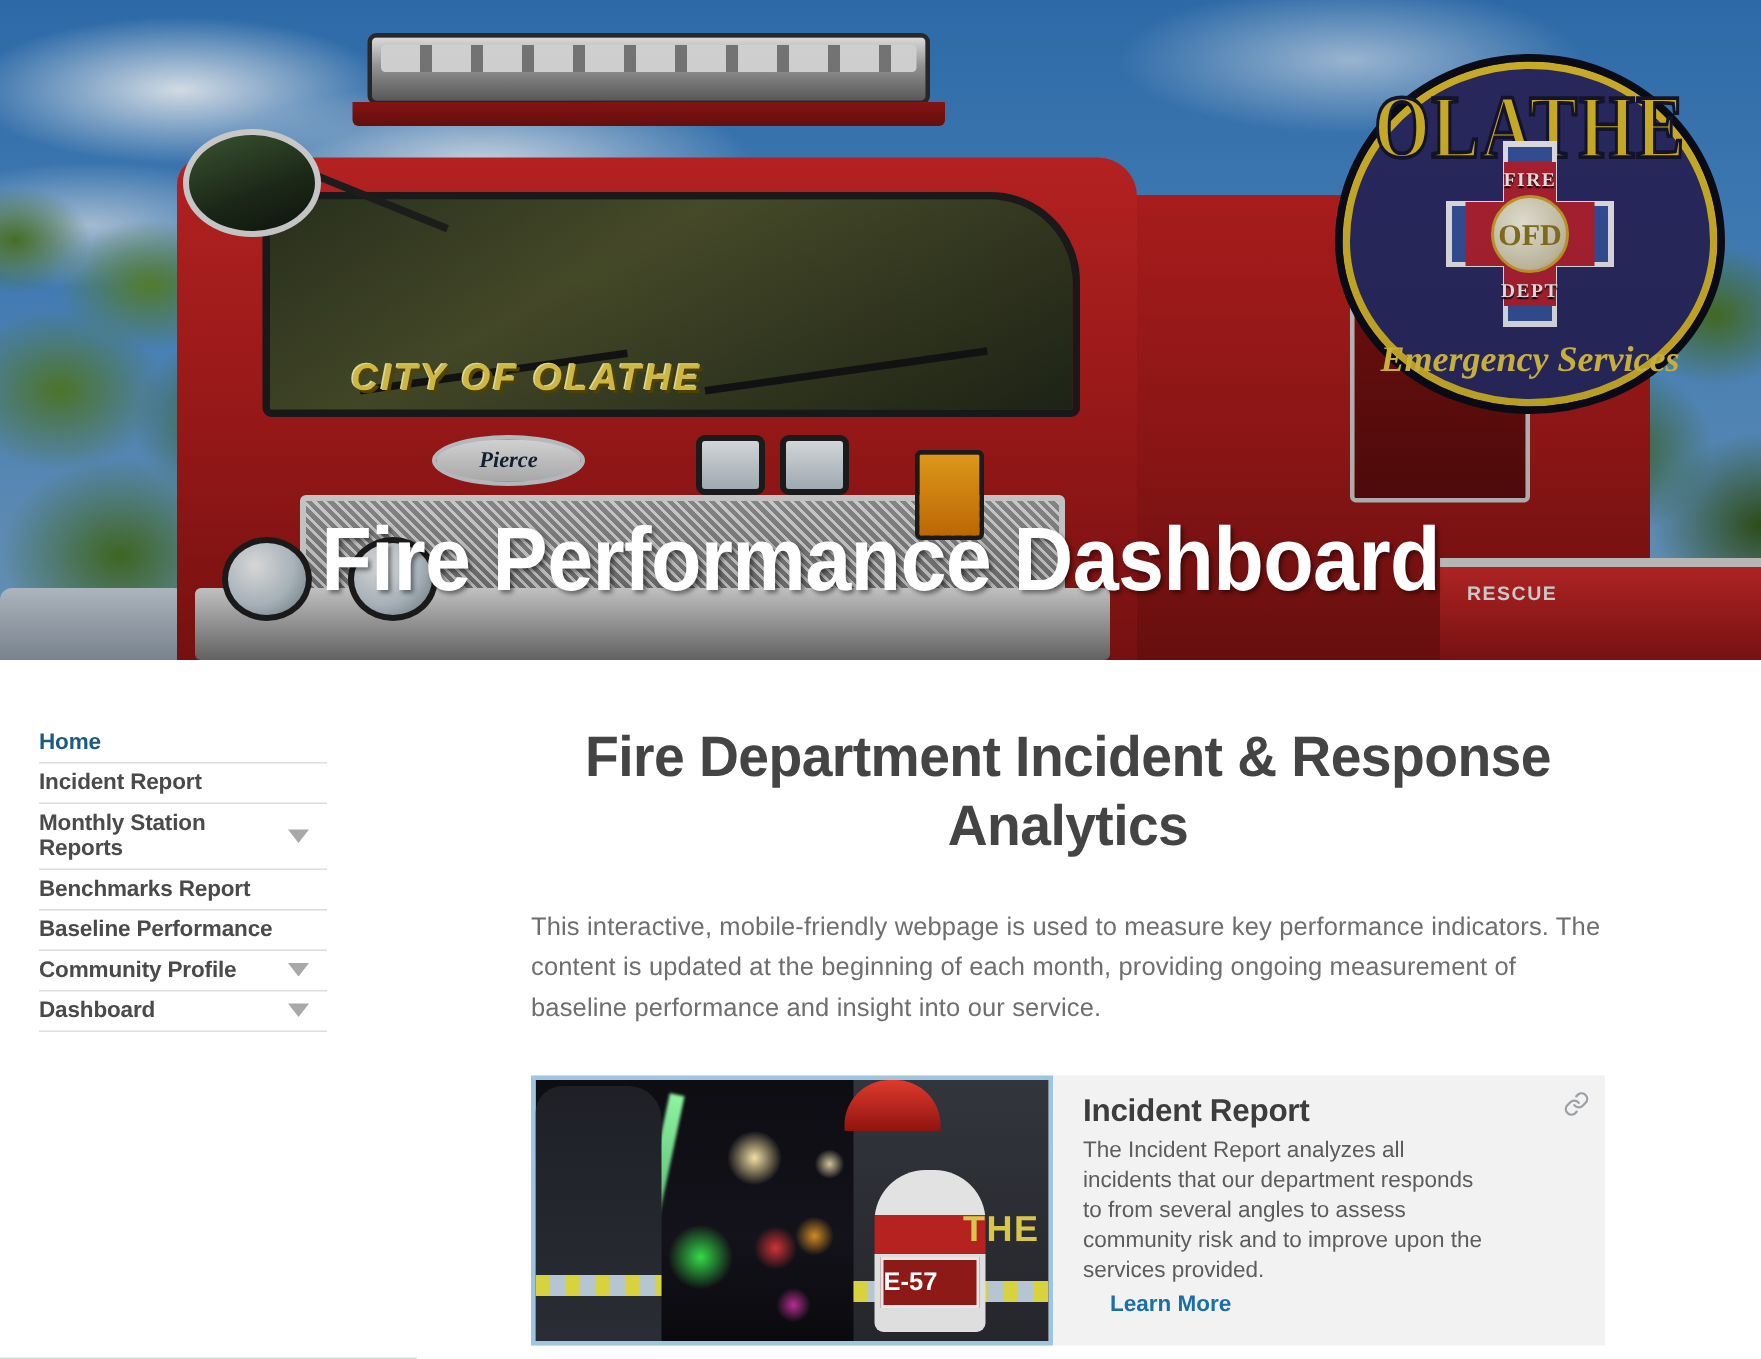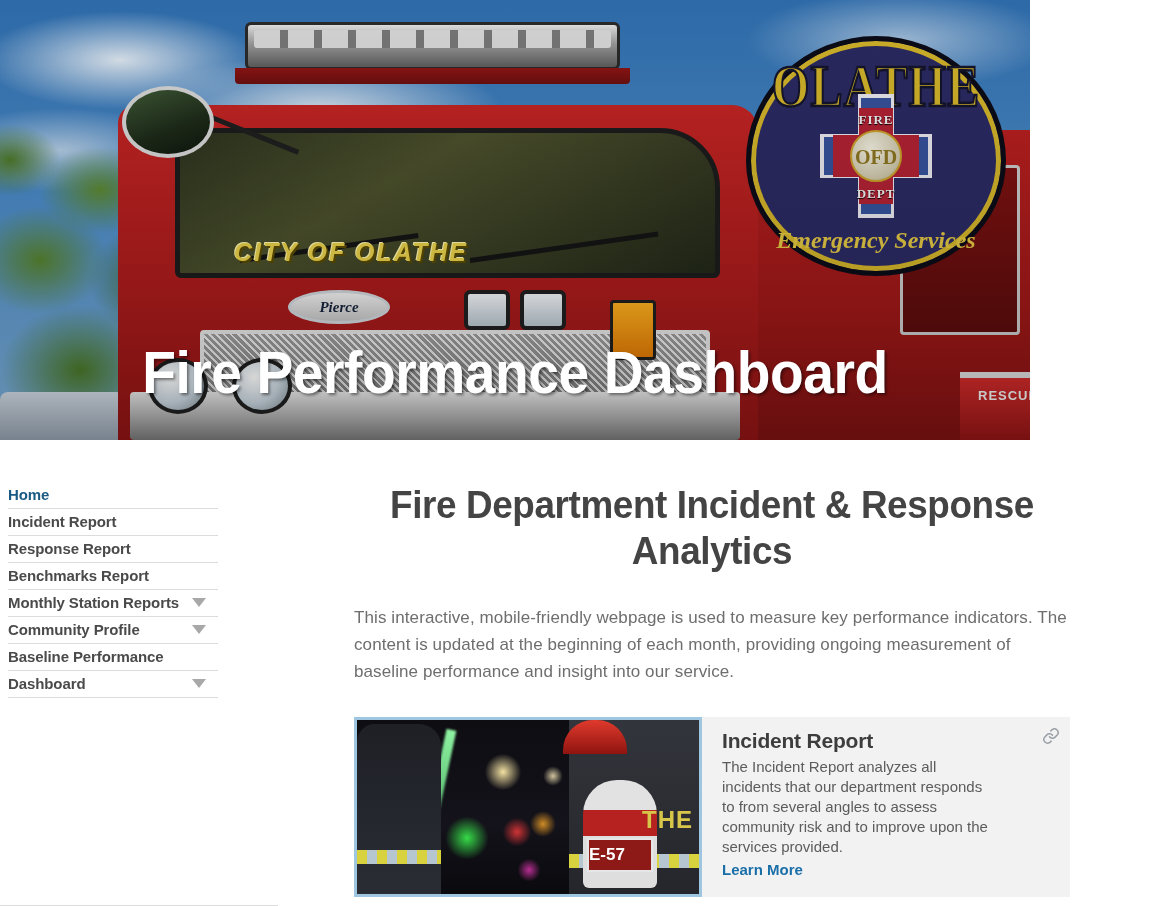--- a/index.html
+++ b/index.html
@@ -8,21 +8,21 @@
     margin: 0; padding: 0;
     width: 1174px; height: 906px;
     overflow: hidden;
     background: #ffffff;
     font-family: "Liberation Sans", sans-serif;
   }
 
   
   .hero {
     position: relative;
-    width: 1030px;
+    width: 1174px;
     height: 440px;
     overflow: hidden;
     background: #404040;
   }
   .hero-photo { position: absolute; inset: 0; overflow: hidden; }
 
   
   .sky {
     position: absolute; left: 0; top: 0; width: 1174px; height: 440px;
     background:
@@ -257,21 +257,21 @@
   
   .page {
     display: flex;
     width: 1174px;
     padding-top: 42px;
     align-items: flex-start;
   }
   .sidebar {
     width: 218px;
     flex: 0 0 218px;
-    padding-left: 8px;
+    padding-left: 26px;
   }
   .nav-item {
     display: flex;
     align-items: center;
     justify-content: space-between;
     border-bottom: 1px solid #dcdcdc;
     padding: 4px 12px 5px 0;
     font-size: 15px;
     font-weight: bold;
     color: #4a4a4a;
@@ -399,20 +399,21 @@
     font-size: 15px;
     line-height: 20px;
     color: #5c5c5c;
   }
   .learn-more {
     font-size: 15px;
     font-weight: bold;
     color: #1a6fa8;
     text-decoration: none;
     cursor: pointer;
+    margin-left: 18px;
   }
   .link-icon {
     position: absolute;
     top: 10px; right: 10px;
     width: 18px; height: 18px;
     color: #9aa0a6;
     cursor: pointer;
   }
   .bottom-rule {
     position: absolute;
@@ -475,35 +476,32 @@
 <div class="page">
 
   <nav class="sidebar">
     <div class="nav-item active">
       <span>Home</span>
     </div>
     <div class="nav-item">
       <span>Incident Report</span>
     </div>
     <div class="nav-item">
-      <span>Response Report</span>
+      <span>Monthly Station Reports</span>
+      <span class="caret"></span>
     </div>
     <div class="nav-item">
       <span>Benchmarks Report</span>
     </div>
     <div class="nav-item">
-      <span>Monthly Station Reports</span>
-      <span class="caret"></span>
+      <span>Baseline Performance</span>
     </div>
     <div class="nav-item">
       <span>Community Profile</span>
       <span class="caret"></span>
-    </div>
-    <div class="nav-item">
-      <span>Baseline Performance</span>
     </div>
     <div class="nav-item">
       <span>Dashboard</span>
       <span class="caret"></span>
     </div>
   </nav>
 
   <main class="main">
     <h2 class="main-title">Fire Department Incident &amp; Response Analytics</h2>
     <p class="intro">This interactive, mobile-friendly webpage is used to measure key performance indicators. The content is updated at the beginning of each month, providing ongoing measurement of baseline performance and insight into our service.</p>

